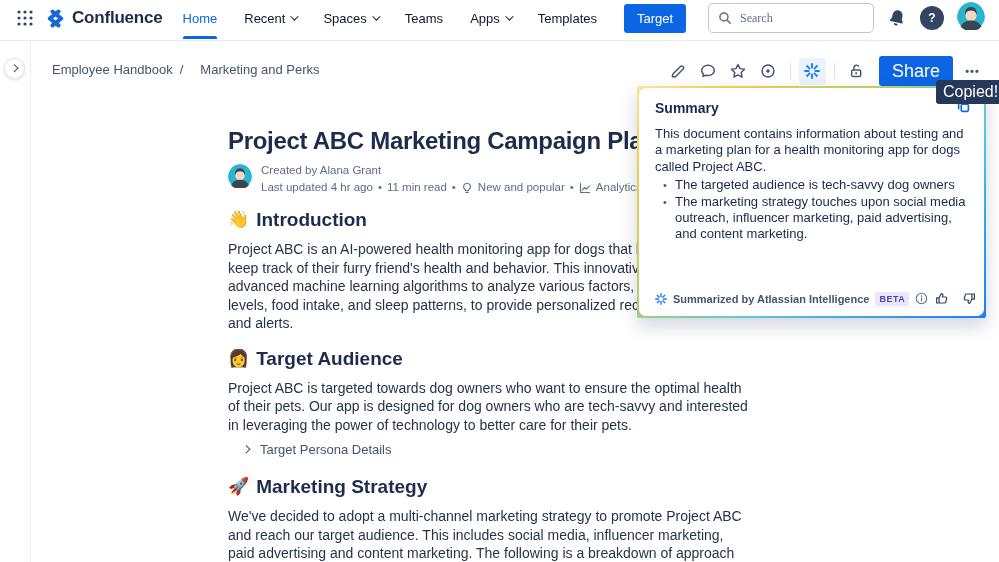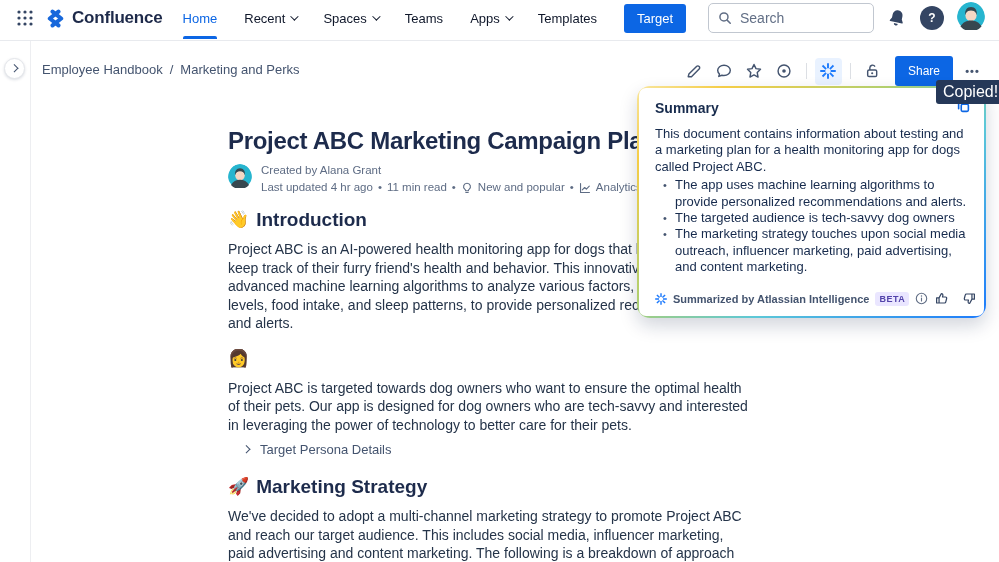--- a/index.html
+++ b/index.html
@@ -33,66 +33,66 @@
   .create-btn {
     margin-left:27px; background:#0C66E4; color:#fff; border:none; border-radius:3px;
     font-size:13px; font-weight:500; padding:7px 13px; cursor:pointer; font-family:inherit;
   }
   .nav-right { margin-left:auto; display:flex; align-items:center; gap:13px; }
   .search-box {
     display:flex; align-items:center; gap:6px; width:166px; height:30px;
     border:1px solid #C1C7D0; border-radius:5px; padding:0 9px; background:#fff;
   }
   .search-box input {
-    border:none; outline:none; width:100%; font-size:14px; color:#3b82f6; font-family:Liberation Sans, sans-serif;
+    border:none; outline:none; width:100%; font-size:12px; color:#3b82f6; font-family:Liberation Serif, serif;
   }
   .search-box input::placeholder { color:#626F86; }
   .help-btn {
     width:24px; height:24px; border-radius:50%; background:#344563; color:#fff;
     font-size:12px; font-weight:700; display:flex; align-items:center; justify-content:center;
     border:none; cursor:pointer;
   }
   .avatar { border-radius:50%; overflow:hidden; display:block; cursor:pointer; }
   
   .rail-line { position:absolute; left:30px; top:41px; bottom:0; width:1px; background:#EDEEF1; }
   .rail-btn {
     position:absolute; left:4px; top:58px; width:21px; height:21px; border-radius:50%;
     background:#fff; border:1px solid #E4E6EA; box-shadow:0 1px 3px rgba(9,30,66,.15);
     display:flex; align-items:center; justify-content:center; color:#44546F; cursor:pointer; z-index:6; padding:0;
   }
   .chev-right { width:6px; height:6px; border-right:1.6px solid currentColor; border-top:1.6px solid currentColor; transform:rotate(45deg) translateX(-1px); }
   
   .breadcrumb { position:absolute; left:42px; top:62px; display:flex; gap:7px; font-size:13px; color:#44546F; z-index:2; }
-  .breadcrumb a { color:#44546F; text-decoration:none; cursor:pointer; }
+  .breadcrumb a { color:#44546F; text-decoration:none; cursor:pointer;margin-left:10px; }
   
   .page-toolbar { position:absolute; top:56px; right:13px; display:flex; align-items:center; gap:3px; z-index:3; }
   .tool-btn { width:27px; height:27px; border-radius:4px; color:#44546F; }
   .tool-sep { width:1px; height:16px; background:#DCDFE4; margin:0 5px; }
   .ai-tool-btn { background:#E9F2FF; color:#1D7AFC; }
   .share-btn {
     height:30px; margin:0 3px 0 6px; padding:0 13px; background:#0C66E4; color:#fff;
-    border:none; border-radius:3px; font-size:12px; font-weight:500; cursor:pointer; font-family:inherit;
+    border:none; border-radius:3px; font-size:18px; font-weight:500; cursor:pointer; font-family:inherit;
   }
   
   .content { position:absolute; left:228px; top:126px; width:520px; z-index:1; }
   h1.page-title { font-size:24px; line-height:30px; font-weight:700; color:#1D2B4C; margin:0 0 8px; letter-spacing:-0.3px; }
   .byline { display:flex; gap:9px; margin:0 0 14px; align-items:flex-start; }
   .byline-meta { font-size:11.5px; color:#5E6C84; line-height:13px; }
   .byline-row1 { margin:0 0 4px; }
   .byline-row2 { display:flex; align-items:center; gap:5px; flex-wrap:nowrap; white-space:nowrap; }
   .byline-row2 .mini-icon { color:#5E6C84; display:flex; }
   h2.sec-heading { font-size:19px; line-height:24px; font-weight:700; color:#1D2B4C; margin:14px 0 8px; display:flex; align-items:center; gap:7px; }
   h2.sec-heading.big-gap { margin-top:18px; }
   h2.sec-heading .emoji { font-size:17px; }
   .content p { margin:0; font-size:14px; line-height:18.5px; color:#253449; }
   .expand-row { margin-top:8px; display:flex; align-items:center; gap:10px; padding-left:16px; font-size:13px; color:#44546F; cursor:pointer; }
   
   .ai-popup {
     position:absolute; left:637px; top:86px; width:349px; height:232px;
-    border-radius:13px; padding:2px; z-index:10;
+    border-radius:2px; padding:2px; z-index:10;
     background:linear-gradient(140deg,#F8E6A0 0%,#F5CD47 14%,#B2CF6E 40%,#5CC8D8 63%,#1D7AFC 100%);
     box-shadow:0 8px 18px rgba(9,30,66,.18);
   }
   .ai-popup-inner {
     background:#fff; border-radius:7px; height:100%; position:relative;
     padding:12px 16px 10px; display:flex; flex-direction:column;
   }
   .ai-title { font-size:14px; font-weight:700; color:#172B4D; }
   .copy-btn { position:absolute; top:11px; right:13px; color:#0C66E4; }
   .ai-body { margin-top:10px; font-size:13px; line-height:16.4px; color:#172B4D; }
@@ -280,20 +280,21 @@
   </div>
 
   <h2 class="sec-heading" style="margin-top:0;">
     <span class="emoji">👋</span>
     <span>Introduction</span>
   </h2>
   <p>Project ABC is an AI-powered health monitoring app for dogs that helps pet owners keep track of their furry friend's health and behavior. This innovative app uses advanced machine learning algorithms to analyze various factors, such as activity levels, food intake, and sleep patterns, to provide personalized recommendations and alerts.</p>
 
   <h2 class="sec-heading">
     <span class="emoji">👩</span>
+    <span>Target Audience</span>
   </h2>
   <p>Project ABC is targeted towards dog owners who want to ensure the optimal health of their pets. Our app is designed for dog owners who are tech-savvy and interested in leveraging the power of technology to better care for their pets.</p>
 
   <div class="expand-row">
     <span class="chev-right"></span>
     <span>Target Persona Details</span>
   </div>
 
   <h2 class="sec-heading big-gap">
     <span class="emoji">🚀</span>
@@ -308,21 +309,20 @@
     <div class="ai-title">Summary</div>
     <button class="icon-btn copy-btn">
       <svg width="15" height="15" viewBox="0 0 16 16" fill="none" stroke="currentColor" stroke-width="1.7" stroke-linecap="round">
         <rect x="5.6" y="5.6" width="7.6" height="7.6" rx="1.4"></rect>
         <path d="M10.4 2.8H4.4A1.6 1.6 0 0 0 2.8 4.4v6"></path>
       </svg>
     </button>
     <div class="ai-body">
       <p>This document contains information about testing and a marketing plan for a health monitoring app for dogs called Project ABC.</p>
       <ul>
-        <li>The app uses machine learning algorithms to provide personalized recommendations and alerts.</li>
         <li>The targeted audience is tech-savvy dog owners</li>
         <li>The marketing strategy touches upon social media outreach, influencer marketing, paid advertising, and content marketing.</li>
       </ul>
     </div>
     <div class="ai-footer">
       <span style="display:flex;color:#1D7AFC;">
         <svg width="12" height="12" viewBox="0 0 16 16" stroke="currentColor" stroke-width="1.9" stroke-linecap="square">
           <path d="M8 1.2v3.2M8 11.6v3.2M1.2 8h3.2M11.6 8h3.2M3.2 3.2l2.2 2.2M10.6 10.6l2.2 2.2M12.8 3.2l-2.2 2.2M5.4 10.6l-2.2 2.2"></path>
         </svg>
       </span>

